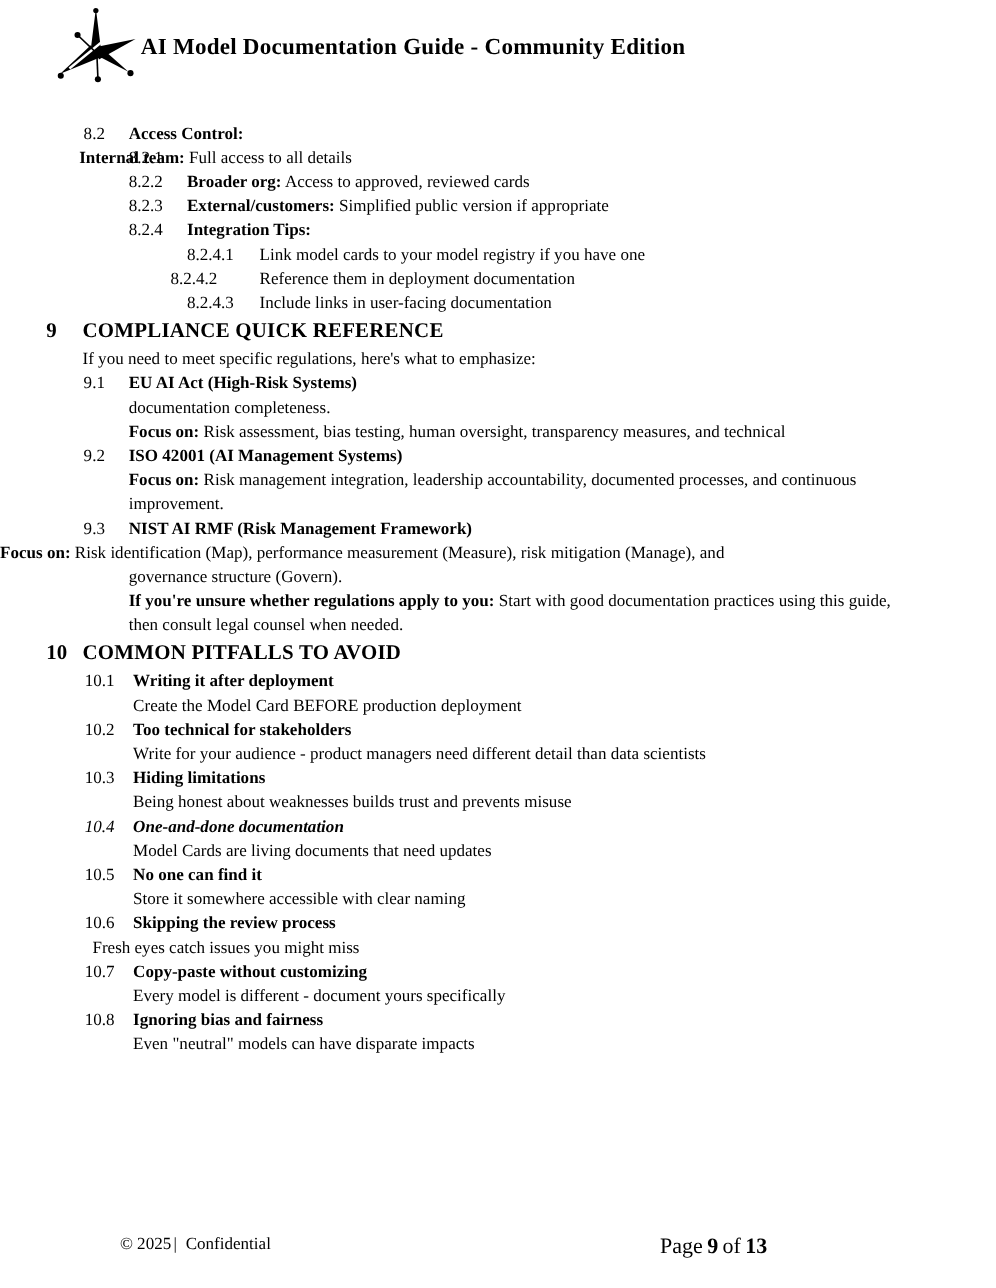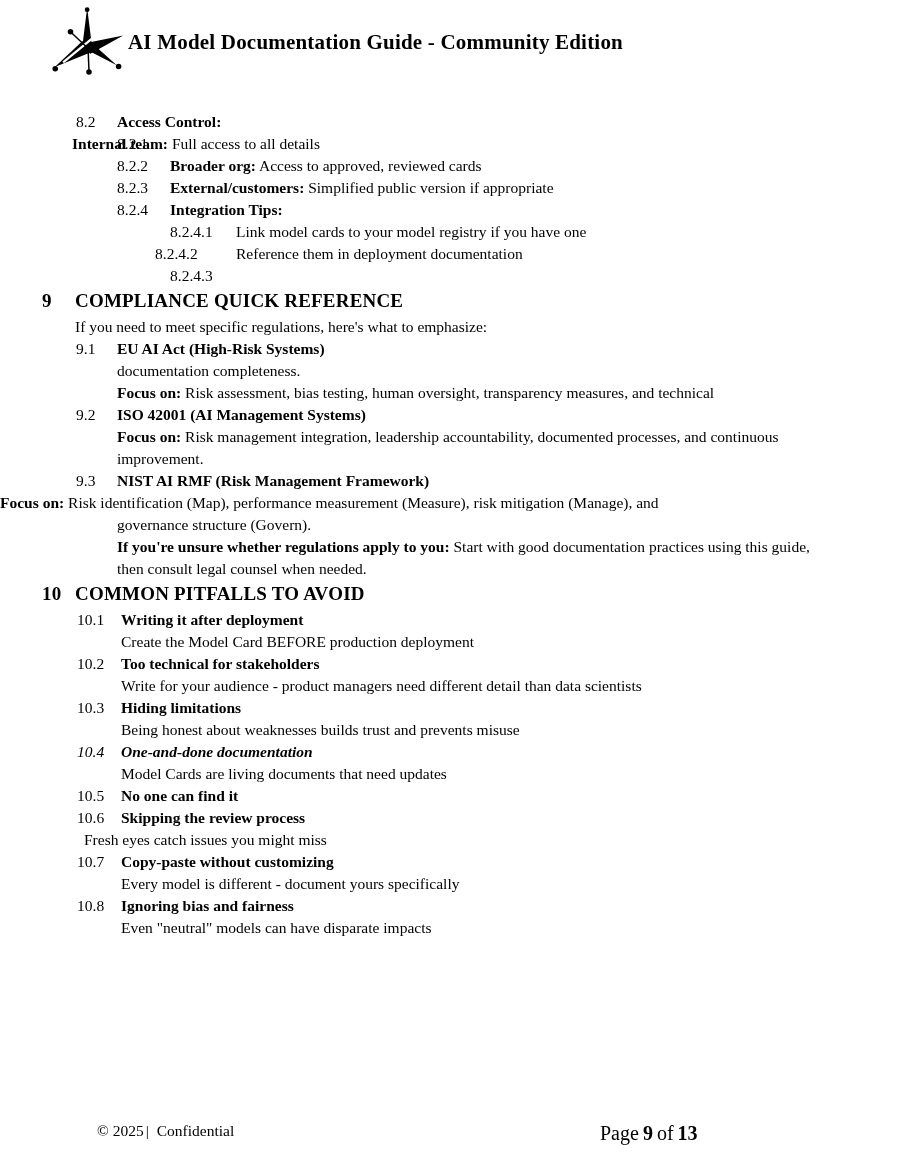--- a/index.html
+++ b/index.html
@@ -17,21 +17,21 @@
   
   .doc-body{position:absolute;top:111px;left:0;width:905px;font-size:15.5px;}
   .row{position:relative;line-height:22px;height:22px;white-space:nowrap;}
   .row .num{position:absolute;top:0;}
   .row.heading{
     font-size:19px;font-weight:bold;line-height:26px;height:26px;
     margin:1px 0 2px 0;letter-spacing:0.2px;
   }
   .row b{font-weight:bold;}
   
-  .f-left{position:absolute;left:97px;top:1122px;font-size:15.5px;white-space:nowrap;}
+  .f-left{position:absolute;left:109px;top:1122px;font-size:15.5px;white-space:nowrap;}
   .f-left .sep{margin:0 2px 0 2px;}
   .f-left .conf{margin-left:6px;}
   .f-right{position:absolute;left:600px;top:1122px;font-size:20px;white-space:nowrap;}
   .f-right > *{margin-right:4px;}
   .f-right > *:last-child{margin-right:0;}
 </style>
 </head>
 <body>
 
 <div class="page">
@@ -63,21 +63,21 @@
   </div>
 
   <div class="doc-body">
       <div class="row" style="padding-left: 117px;"><span class="num" style="left: 76px;">8.2</span><b>Access Control:</b></div>
       <div class="row" style="padding-left: 72px;"><span class="num" style="left: 117px;">8.2.1</span><b>Internal team:</b><span> Full access to all details</span></div>
       <div class="row" style="padding-left: 170px;"><span class="num" style="left: 117px;">8.2.2</span><b>Broader org:</b><span> Access to approved, reviewed cards</span></div>
       <div class="row" style="padding-left: 170px;"><span class="num" style="left: 117px;">8.2.3</span><b>External/customers:</b><span> Simplified public version if appropriate</span></div>
       <div class="row" style="padding-left: 170px;"><span class="num" style="left: 117px;">8.2.4</span><b>Integration Tips:</b></div>
       <div class="row" style="padding-left: 236px;"><span class="num" style="left: 170px;">8.2.4.1</span><span>Link model cards to your model registry if you have one</span></div>
       <div class="row" style="padding-left: 236px;"><span class="num" style="left: 155px;">8.2.4.2</span><span>Reference them in deployment documentation</span></div>
-      <div class="row" style="padding-left: 236px;"><span class="num" style="left: 170px;">8.2.4.3</span></div>
+      <div class="row" style="padding-left: 236px;"><span class="num" style="left: 170px;">8.2.4.3</span><span>Include links in user-facing documentation</span></div>
       <div class="row heading" style="padding-left: 75px;"><span class="num" style="left: 42px;">9</span><b>COMPLIANCE QUICK REFERENCE</b></div>
       <div class="row" style="padding-left: 75px;"><span>If you need to meet specific regulations, here's what to emphasize:</span></div>
       <div class="row" style="padding-left: 117px;"><span class="num" style="left: 76px;">9.1</span><b>EU AI Act (High-Risk Systems)</b></div>
       <div class="row" style="padding-left: 117px;"><span>documentation completeness.</span></div>
       <div class="row" style="padding-left: 117px;"><b>Focus on:</b><span> Risk assessment, bias testing, human oversight, transparency measures, and technical</span></div>
       <div class="row" style="padding-left: 117px;"><span class="num" style="left: 76px;">9.2</span><b>ISO 42001 (AI Management Systems)</b></div>
       <div class="row" style="padding-left: 117px;"><b>Focus on:</b><span> Risk management integration, leadership accountability, documented processes, and continuous</span></div>
       <div class="row" style="padding-left: 117px;"><span>improvement.</span></div>
       <div class="row" style="padding-left: 117px;"><span class="num" style="left: 76px;">9.3</span><b>NIST AI RMF (Risk Management Framework)</b></div>
       <div class="row" style=""><b>Focus on:</b><span> Risk identification (Map), performance measurement (Measure), risk mitigation (Manage), and</span></div>
@@ -87,20 +87,21 @@
       <div class="row heading" style="padding-left: 75px;"><span class="num" style="left: 42px;">10</span><b>COMMON PITFALLS TO AVOID</b></div>
       <div class="row" style="padding-left: 121px;"><span class="num" style="left: 77px;">10.1</span><b>Writing it after deployment</b></div>
       <div class="row" style="padding-left: 121px;"><span>Create the Model Card BEFORE production deployment</span></div>
       <div class="row" style="padding-left: 121px;"><span class="num" style="left: 77px;">10.2</span><b>Too technical for stakeholders</b></div>
       <div class="row" style="padding-left: 121px;"><span>Write for your audience - product managers need different detail than data scientists</span></div>
       <div class="row" style="padding-left: 121px;"><span class="num" style="left: 77px;">10.3</span><b>Hiding limitations</b></div>
       <div class="row" style="padding-left: 121px;"><span>Being honest about weaknesses builds trust and prevents misuse</span></div>
       <div class="row" style="padding-left: 121px; font-style: italic;"><span class="num" style="left: 77px;">10.4</span><b>One-and-done documentation</b></div>
       <div class="row" style="padding-left: 121px;"><span>Model Cards are living documents that need updates</span></div>
       <div class="row" style="padding-left: 121px;"><span class="num" style="left: 77px;">10.5</span><b>No one can find it</b></div>
+      <div class="row" style="padding-left: 121px;"><span>Store it somewhere accessible with clear naming</span></div>
       <div class="row" style="padding-left: 121px;"><span class="num" style="left: 77px;">10.6</span><b>Skipping the review process</b></div>
       <div class="row" style="padding-left: 84px;"><span>Fresh eyes catch issues you might miss</span></div>
       <div class="row" style="padding-left: 121px;"><span class="num" style="left: 77px;">10.7</span><b>Copy-paste without customizing</b></div>
       <div class="row" style="padding-left: 121px;"><span>Every model is different - document yours specifically</span></div>
       <div class="row" style="padding-left: 121px;"><span class="num" style="left: 77px;">10.8</span><b>Ignoring bias and fairness</b></div>
       <div class="row" style="padding-left: 121px;"><span>Even "neutral" models can have disparate impacts</span></div>
     </div>
 
   <div class="f-left"><span>© 2025</span><span class="sep">|</span><span class="conf">Confidential</span></div>
 

